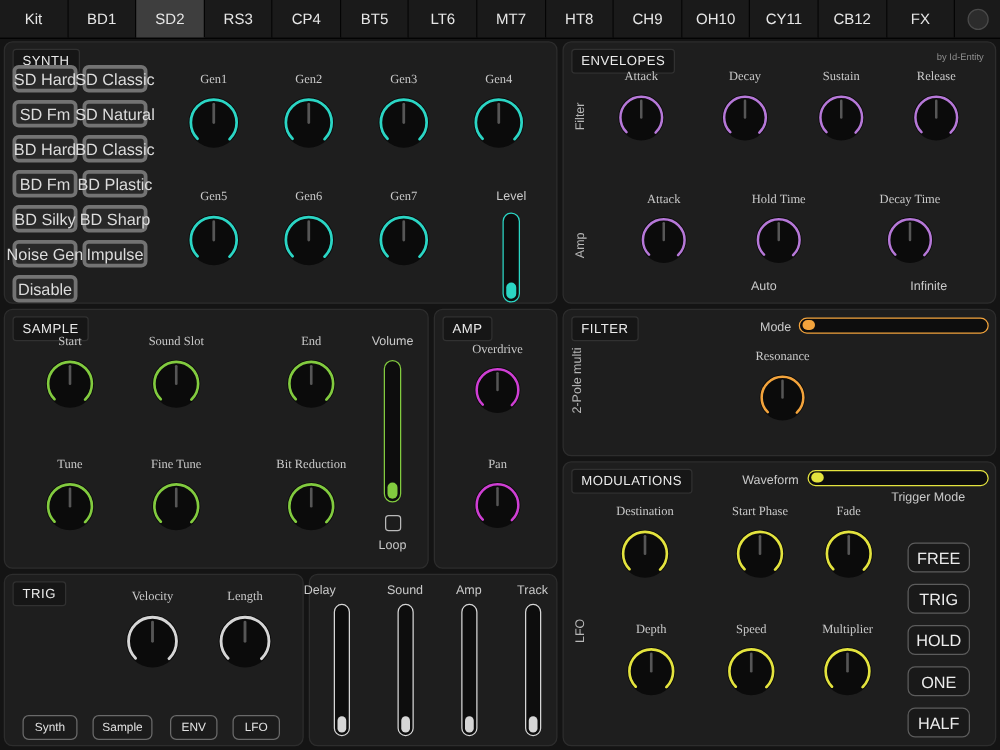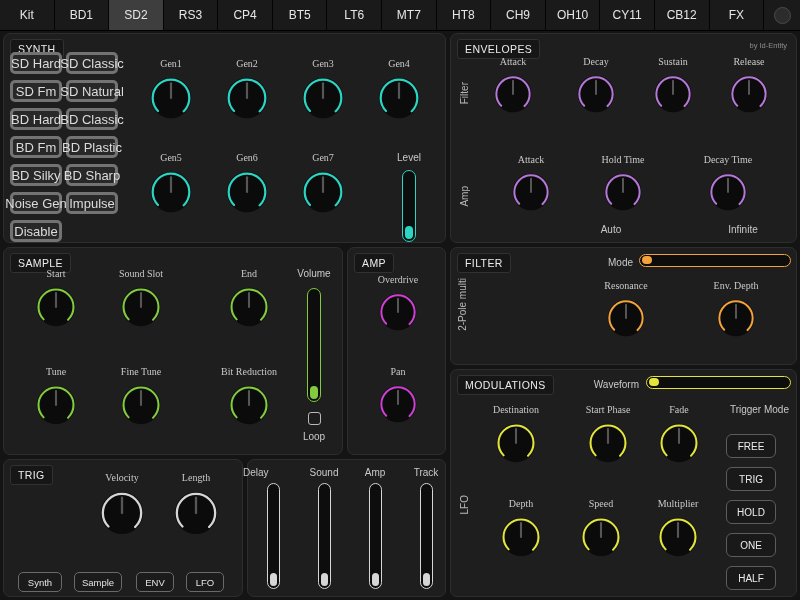--- a/index.html
+++ b/index.html
@@ -30,21 +30,21 @@
   
   .vslider{position:absolute;border:1.5px solid currentColor;border-radius:8px;background:#0d0d0d;box-sizing:border-box;}
   .vslider::after{content:"";position:absolute;left:2px;right:2px;bottom:2px;height:13px;border-radius:5px;background:currentColor;}
   .hslider{position:absolute;border:1.5px solid currentColor;border-radius:8px;background:#0d0d0d;box-sizing:border-box;}
   .hslider::after{content:"";position:absolute;top:1px;left:2px;width:10px;height:8px;border-radius:5px;background:currentColor;}
 
   
   .ebtn{position:absolute;width:52px;height:22px;background:#282828;border:3px solid #737373;border-radius:5px;color:#dcdcdc;
         font-size:13px;display:flex;align-items:center;justify-content:center;white-space:nowrap;cursor:pointer;box-sizing:border-box;}
   .tbtn{position:absolute;width:50px;height:24px;background:#191919;border:1px solid #5c5c5c;border-radius:6px;color:#ececec;
-        font-size:10px;display:flex;align-items:center;justify-content:center;cursor:pointer;box-sizing:border-box;}
+        font-size:13px;display:flex;align-items:center;justify-content:center;cursor:pointer;box-sizing:border-box;}
   .obtn{position:absolute;height:20px;background:#1b1b1b;border:1px solid #6a6a6a;border-radius:5px;color:#e2e2e2;
         font-size:9.5px;display:flex;align-items:center;justify-content:center;cursor:pointer;box-sizing:border-box;}
   .loopbtn{position:absolute;width:13px;height:13px;border:1.5px solid #b9b9b9;border-radius:3px;background:#1c1c1c;box-sizing:border-box;cursor:pointer;}
 
   
   .c-synth{color:#2bd5c4;} .c-env{color:#b678d8;} .c-sample{color:#82cb3f;}
   .c-amp{color:#cf3fd4;} .c-filter{color:#f2a33c;} .c-mod{color:#e3e33e;} .c-trig{color:#d6d6d6;} .c-send{color:#d6d6d6;}
 </style>
 </head>
 <body>
@@ -349,30 +349,20 @@
     <div class="kgroup" style="left:137px;top:32px">
       <div class="klabel">Resonance</div>
       <div class="knob k40 c-filter">
           <svg viewBox="0 0 48 48">
             <circle cx="24" cy="24" r="22" fill="#0b0b0b"></circle>
             <circle cx="24" cy="24" r="20" fill="none" stroke="currentColor" stroke-width="2.4" stroke-dasharray="94.2 31.4" stroke-linecap="round" transform="rotate(135 24 24)"></circle>
             <line x1="24" y1="24" x2="24" y2="8" stroke="#565656" stroke-width="2.4" stroke-linecap="round"></line>
           </svg>
         </div>
     </div>
-    <div class="kgroup" style="left:247px;top:32px">
-      <div class="klabel">Env. Depth</div>
-      <div class="knob k40 c-filter">
-          <svg viewBox="0 0 48 48">
-            <circle cx="24" cy="24" r="22" fill="#0b0b0b"></circle>
-            <circle cx="24" cy="24" r="20" fill="none" stroke="currentColor" stroke-width="2.4" stroke-dasharray="94.2 31.4" stroke-linecap="round" transform="rotate(135 24 24)"></circle>
-            <line x1="24" y1="24" x2="24" y2="8" stroke="#565656" stroke-width="2.4" stroke-linecap="round"></line>
-          </svg>
-        </div>
-    </div>
   </div>
 
   <div class="panel" style="left:450px;top:369px;width:347px;height:228px">
     <div class="ptitle">MODULATIONS</div>
     <div class="flabel" style="left:112px;top:9px;width:76px;text-align:right">Waveform</div>
     <div class="hslider c-mod" style="left:195px;top:6px;width:145px;height:13px"></div>
     <div class="vlabel" style="left:8px;top:125px">LFO</div>
 
     <div class="kgroup" style="left:27px;top:34px">
       <div class="klabel">Destination</div>
@@ -398,21 +388,21 @@
       <div class="klabel">Fade</div>
       <div class="knob c-mod">
           <svg viewBox="0 0 48 48">
             <circle cx="24" cy="24" r="22" fill="#0b0b0b"></circle>
             <circle cx="24" cy="24" r="20" fill="none" stroke="currentColor" stroke-width="2.4" stroke-dasharray="94.2 31.4" stroke-linecap="round" transform="rotate(135 24 24)"></circle>
             <line x1="24" y1="24" x2="24" y2="8" stroke="#565656" stroke-width="2.4" stroke-linecap="round"></line>
           </svg>
         </div>
     </div>
 
-    <div class="flabel" style="left:262px;top:34px;width:76px;text-align:right">Trigger Mode</div>
+    <div class="flabel" style="left:262px;top:23px;width:76px;text-align:left">Trigger Mode</div>
     <div class="tbtn" style="left:275px;top:64px">FREE</div>
     <div class="tbtn" style="left:275px;top:97px">TRIG</div>
     <div class="tbtn" style="left:275px;top:130px">HOLD</div>
     <div class="tbtn" style="left:275px;top:163px">ONE</div>
     <div class="tbtn" style="left:275px;top:196px">HALF</div>
 
     <div class="kgroup" style="left:32px;top:128px">
       <div class="klabel">Depth</div>
       <div class="knob c-mod">
           <svg viewBox="0 0 48 48">

